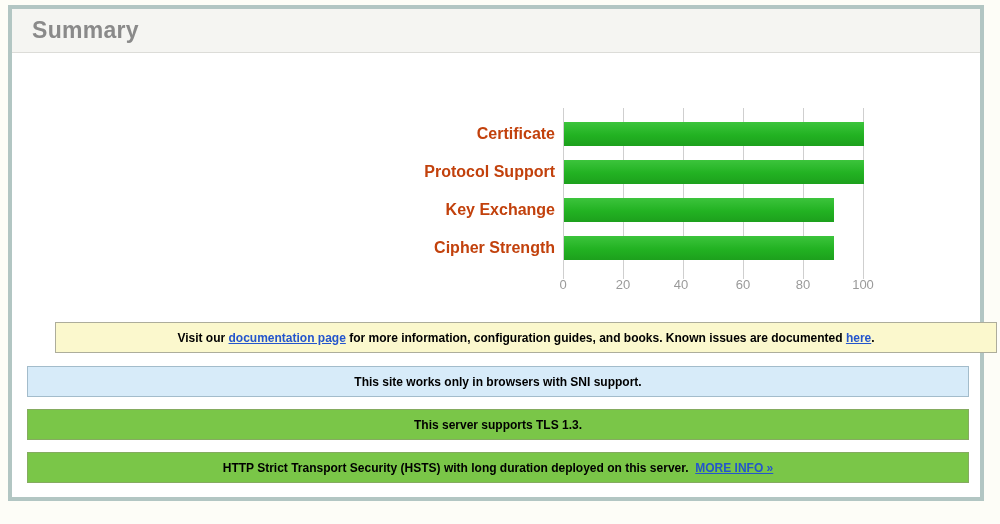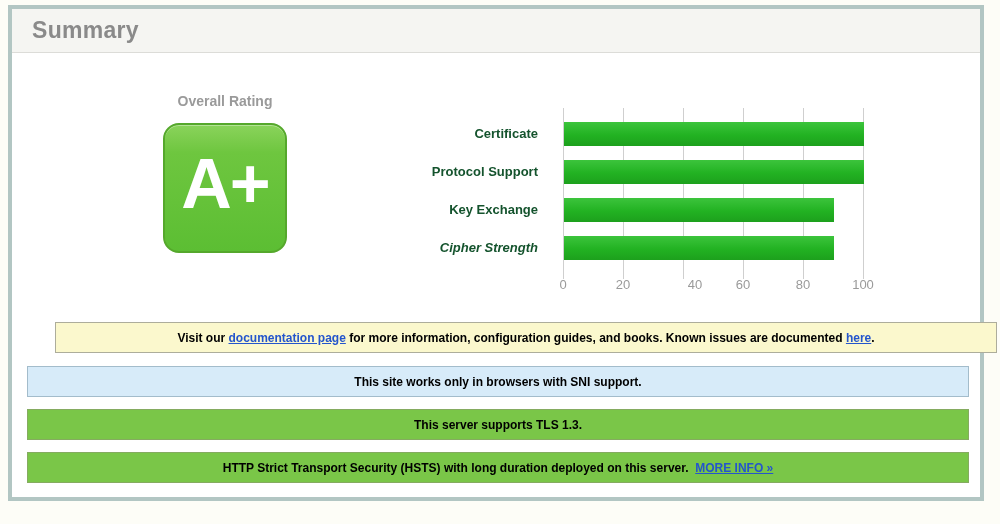--- a/index.html
+++ b/index.html
@@ -59,22 +59,22 @@
   }
   .bar {
     position:absolute; left:1px; height:24px;
     background:linear-gradient(to bottom, #3cc43c 0%, #22b222 55%, #1da01d 100%);
   }
   .chart-labels {
     position:absolute; left:396px; top:99px;
     width:147px; height:163px;
   }
   .chart-label {
-    position:absolute; right:17px; height:24px; line-height:24px;
-    font-size:13px; font-weight:bold; color:#14532d;
+    position:absolute; right:0; height:24px; line-height:24px;
+    font-size:16px; font-weight:bold; color:#c2410c;
     white-space:nowrap;
   }
   .tick-label {
     position:absolute; top:169px;
     transform:translateX(-50%);
     font-size:13px; color:#9a9a9a;
   }
   
   .banner {
     position:absolute; left:15px;
@@ -89,40 +89,34 @@
   }
 </style>
 </head>
 <body>
 
 <div class="panel">
   <div class="panel-header">
     <span class="panel-title">Summary</span>
   </div>
 
-  <div class="rating">
-    <div class="rating-label">Overall Rating</div>
-    <div class="grade-badge">
-      <span>A+</span>
-    </div>
-  </div>
 
   <div class="chart-labels" id="chart-labels">
       <div class="chart-label" style="top: 14px;">Certificate</div>
       <div class="chart-label" style="top: 52px;">Protocol Support</div>
       <div class="chart-label" style="top: 90px;">Key Exchange</div>
-      <div class="chart-label" style="top: 128px; font-style: italic;">Cipher Strength</div>
+      <div class="chart-label" style="top: 128px;">Cipher Strength</div>
     </div>
   <div class="chart-plot" id="chart-plot">
       <div class="gridline" style="left: 0px;"></div>
       <div class="tick-label" style="left: 0px;">0</div>
       <div class="gridline" style="left: 60px;"></div>
       <div class="tick-label" style="left: 60px; text-align: right;">20</div>
       <div class="gridline" style="left: 120px;"></div>
-      <div class="tick-label" style="left: 132px;">40</div>
+      <div class="tick-label" style="left: 118px;">40</div>
       <div class="gridline" style="left: 180px;"></div>
       <div class="tick-label" style="left: 180px;">60</div>
       <div class="gridline" style="left: 240px;"></div>
       <div class="tick-label" style="left: 240px;">80</div>
       <div class="gridline" style="left: 300px;"></div>
       <div class="tick-label" style="left: 300px;">100</div>
       <div class="bar" style="top: 14px; width: 300px;"></div>
       <div class="bar" style="top: 52px; width: 300px;"></div>
       <div class="bar" style="top: 90px; width: 270px;"></div>
       <div class="bar" style="top: 128px; width: 270px;"></div>

